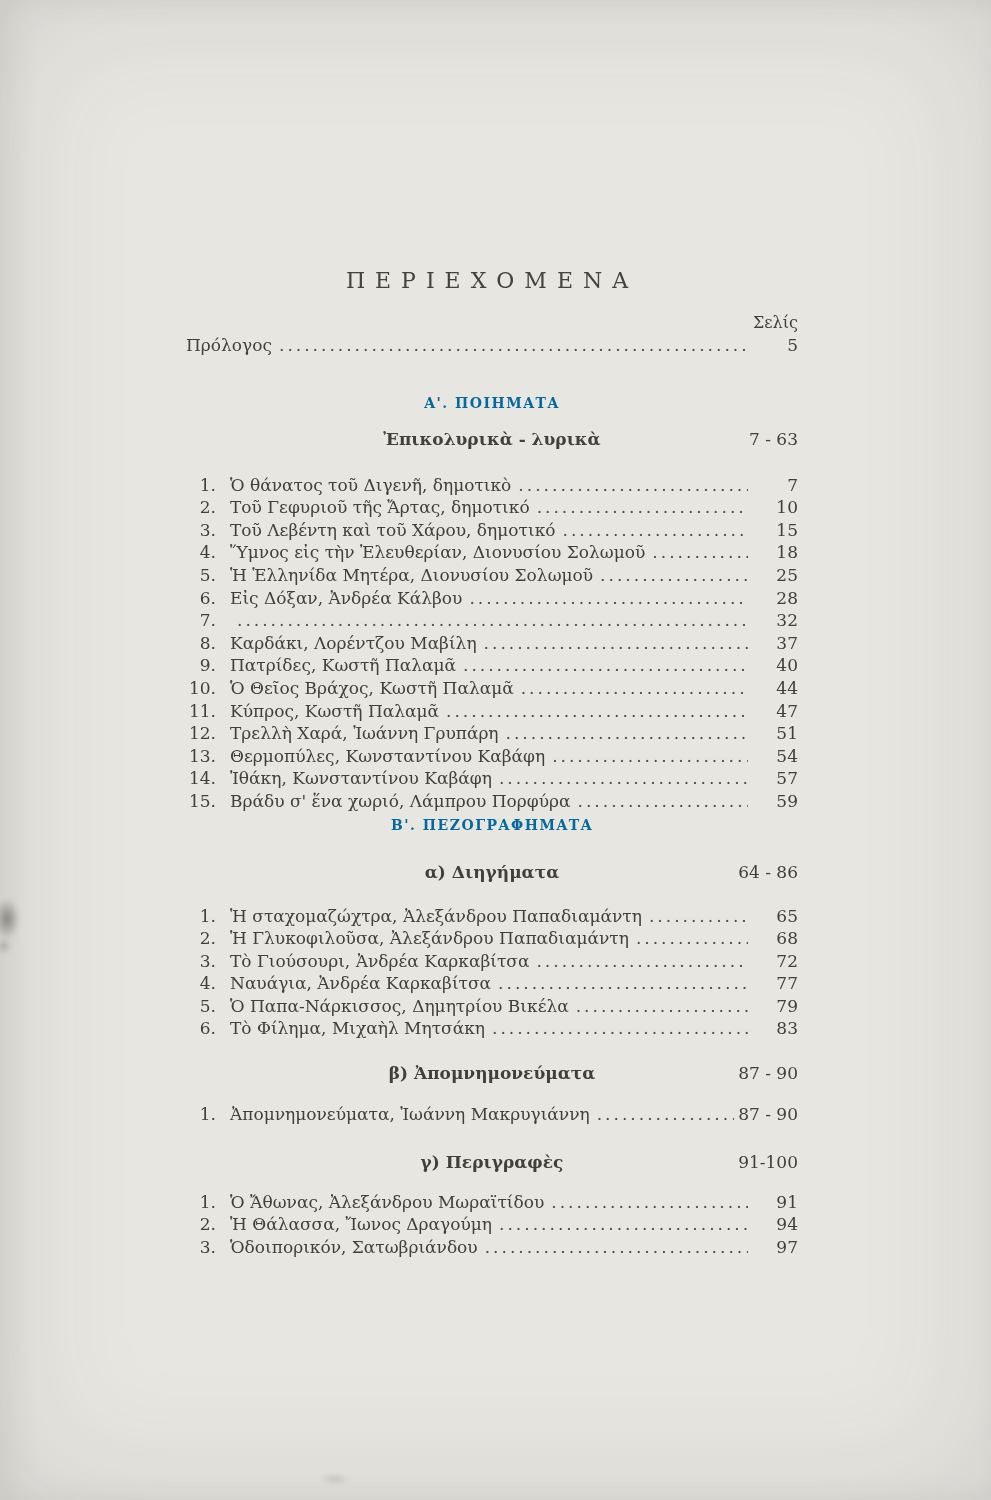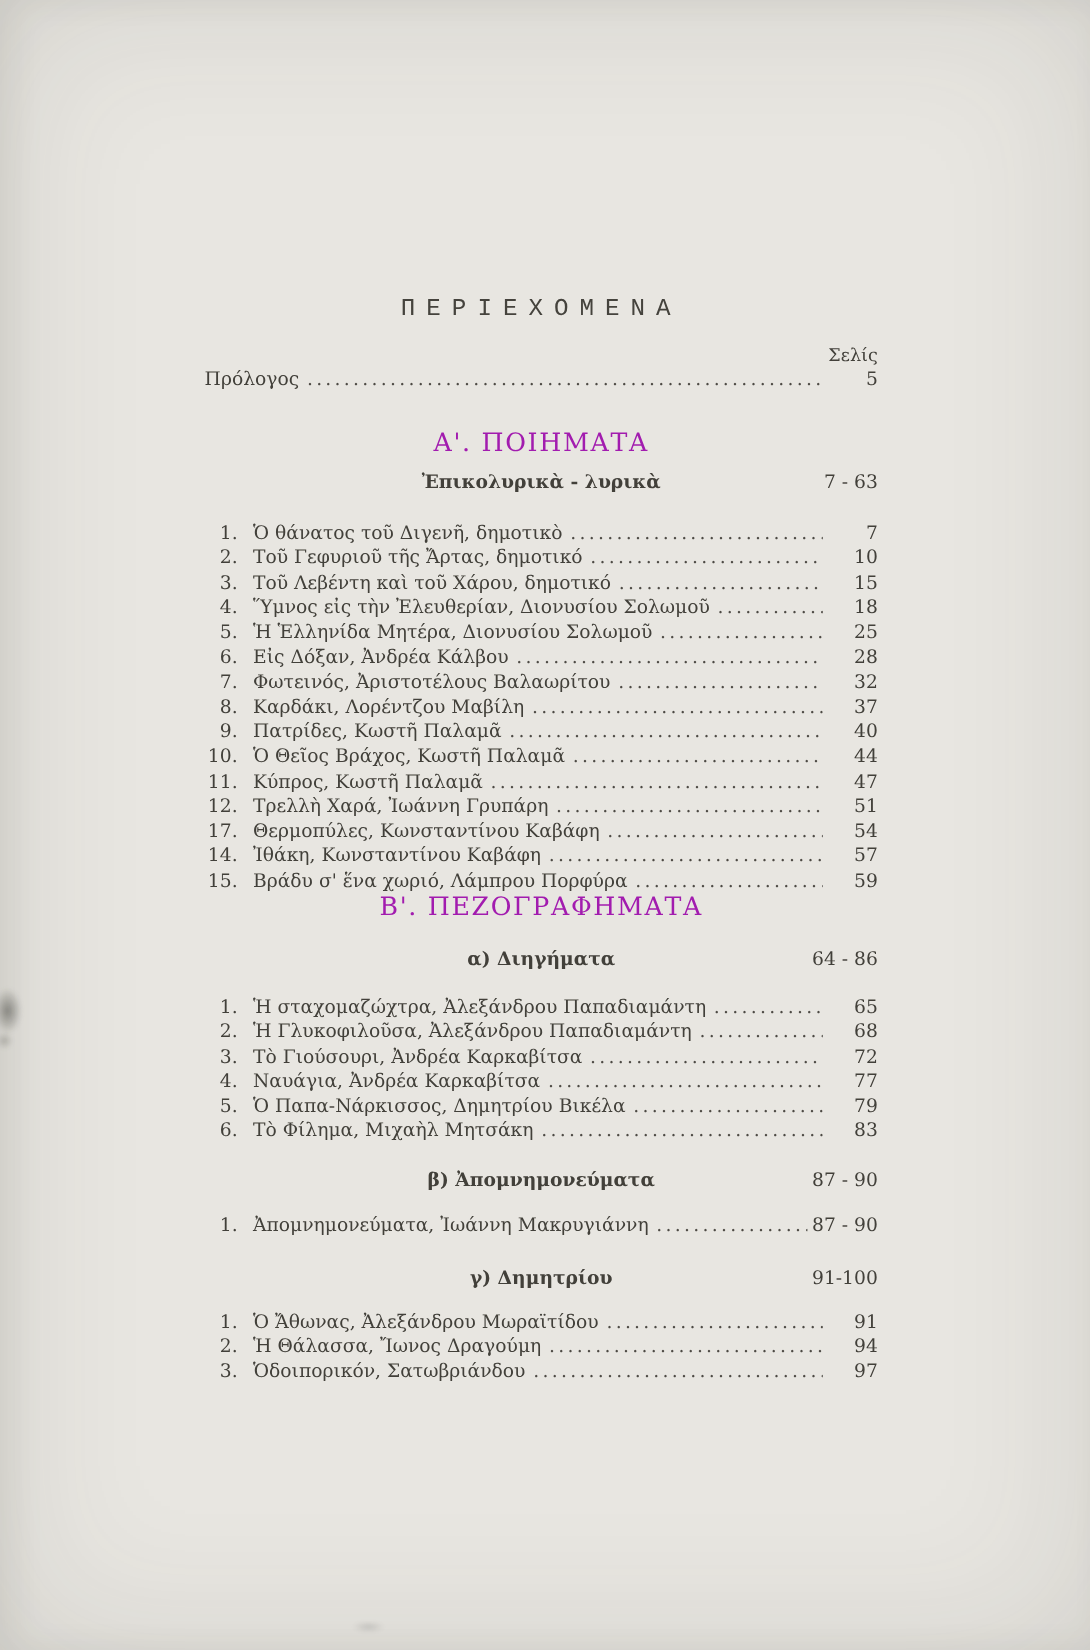--- a/index.html
+++ b/index.html
@@ -33,21 +33,20 @@
     position:absolute; left:186px; top:0; width:612px;
   }
 
   .toc-title {
     margin-top:268px;
     text-align:center;
     font-size:22px;
     font-weight:400;
     letter-spacing:10px;
     color:#45433d;
-    font-family:Liberation Mono, monospace;
   }
 
   .selis {
     margin-top:20px;
     text-align:right;
     font-size:16px;
     line-height:20px;
   }
 
   .toc-row {
@@ -79,25 +78,25 @@
     content:"........................................................................................................................";
   }
   .entry-page {
     flex:none;
     min-width:46px;
     text-align:right;
   }
 
   .section-heading {
     text-align:center;
-    font-size:23px;
-    font-weight:400;
+    font-size:14px;
+    font-weight:700;
     letter-spacing:1.5px;
     line-height:24px;
-    color:#a21caf;
+    color:#0369a1;
   }
   .heading-a { margin-top:34px; }
   .heading-b { }
 
   .group-heading {
     display:grid;
     grid-template-columns:1fr auto 1fr;
     align-items:baseline;
     font-size:17px;
     line-height:22px;
@@ -180,21 +179,20 @@
 
   <div class="toc-row">
     <span class="entry-num">6.</span>
     <span class="entry-text">Εἰς Δόξαν, Ἀνδρέα Κάλβου</span>
     <span class="dots"></span>
     <span class="entry-page">28</span>
   </div>
 
   <div class="toc-row">
     <span class="entry-num">7.</span>
-    <span class="entry-text">Φωτεινός, Ἀριστοτέλους Βαλαωρίτου</span>
     <span class="dots"></span>
     <span class="entry-page">32</span>
   </div>
 
   <div class="toc-row">
     <span class="entry-num">8.</span>
     <span class="entry-text">Καρδάκι, Λορέντζου Μαβίλη</span>
     <span class="dots"></span>
     <span class="entry-page">37</span>
   </div>
@@ -221,21 +219,21 @@
   </div>
 
   <div class="toc-row">
     <span class="entry-num">12.</span>
     <span class="entry-text">Τρελλὴ Χαρά, Ἰωάννη Γρυπάρη</span>
     <span class="dots"></span>
     <span class="entry-page">51</span>
   </div>
 
   <div class="toc-row">
-    <span class="entry-num">17.</span>
+    <span class="entry-num">13.</span>
     <span class="entry-text">Θερμοπύλες, Κωνσταντίνου Καβάφη</span>
     <span class="dots"></span>
     <span class="entry-page">54</span>
   </div>
 
   <div class="toc-row">
     <span class="entry-num">14.</span>
     <span class="entry-text">Ἰθάκη, Κωνσταντίνου Καβάφη</span>
     <span class="dots"></span>
     <span class="entry-page">57</span>
@@ -309,21 +307,21 @@
   <div class="toc-row">
     <span class="entry-num">1.</span>
     <span class="entry-text">Ἀπομνημονεύματα, Ἰωάννη Μακρυγιάννη</span>
     <span class="dots"></span>
     <span class="entry-page">87 - 90</span>
   </div>
 </div>
 
   <div class="group-heading gh-b2">
     <span class="gh-spacer"></span>
-    <span class="gh-title">γ) Δημητρίου</span>
+    <span class="gh-title">γ) Περιγραφὲς</span>
     <span class="gh-range">91-100</span>
   </div>
   <div class="toc-list list-b2">
   <div class="toc-row">
     <span class="entry-num">1.</span>
     <span class="entry-text">Ὁ Ἄθωνας, Ἀλεξάνδρου Μωραϊτίδου</span>
     <span class="dots"></span>
     <span class="entry-page">91</span>
   </div>
 

